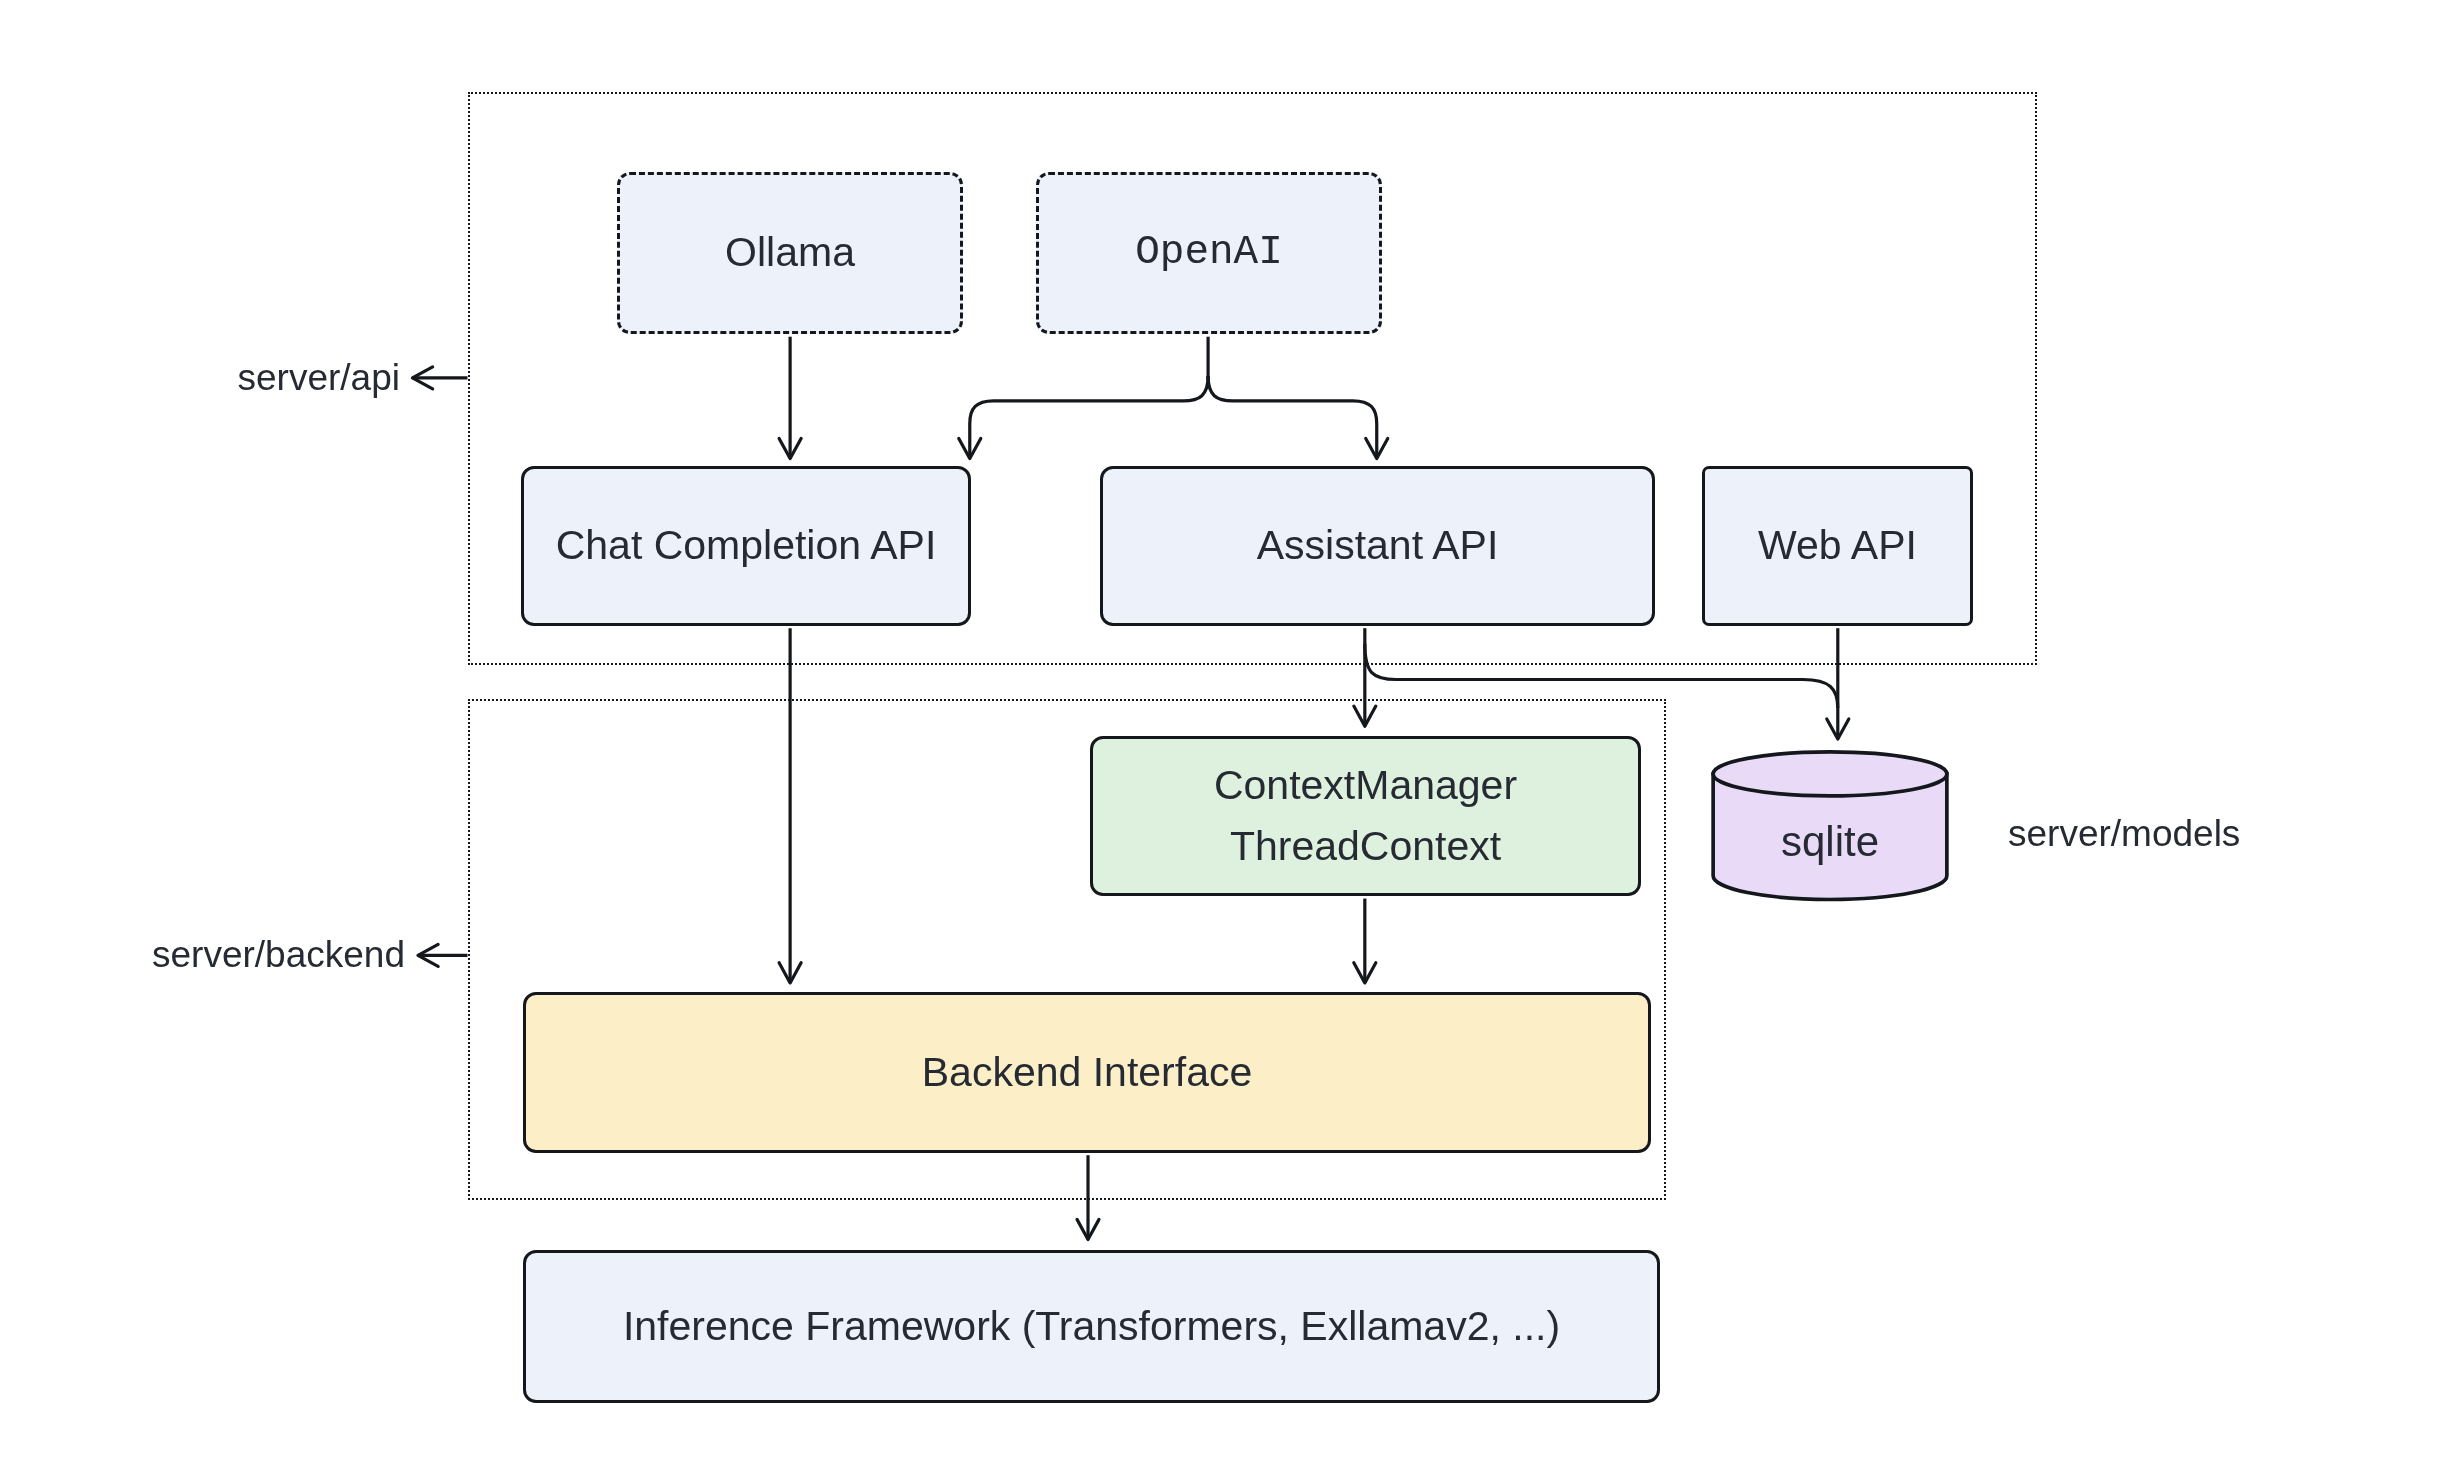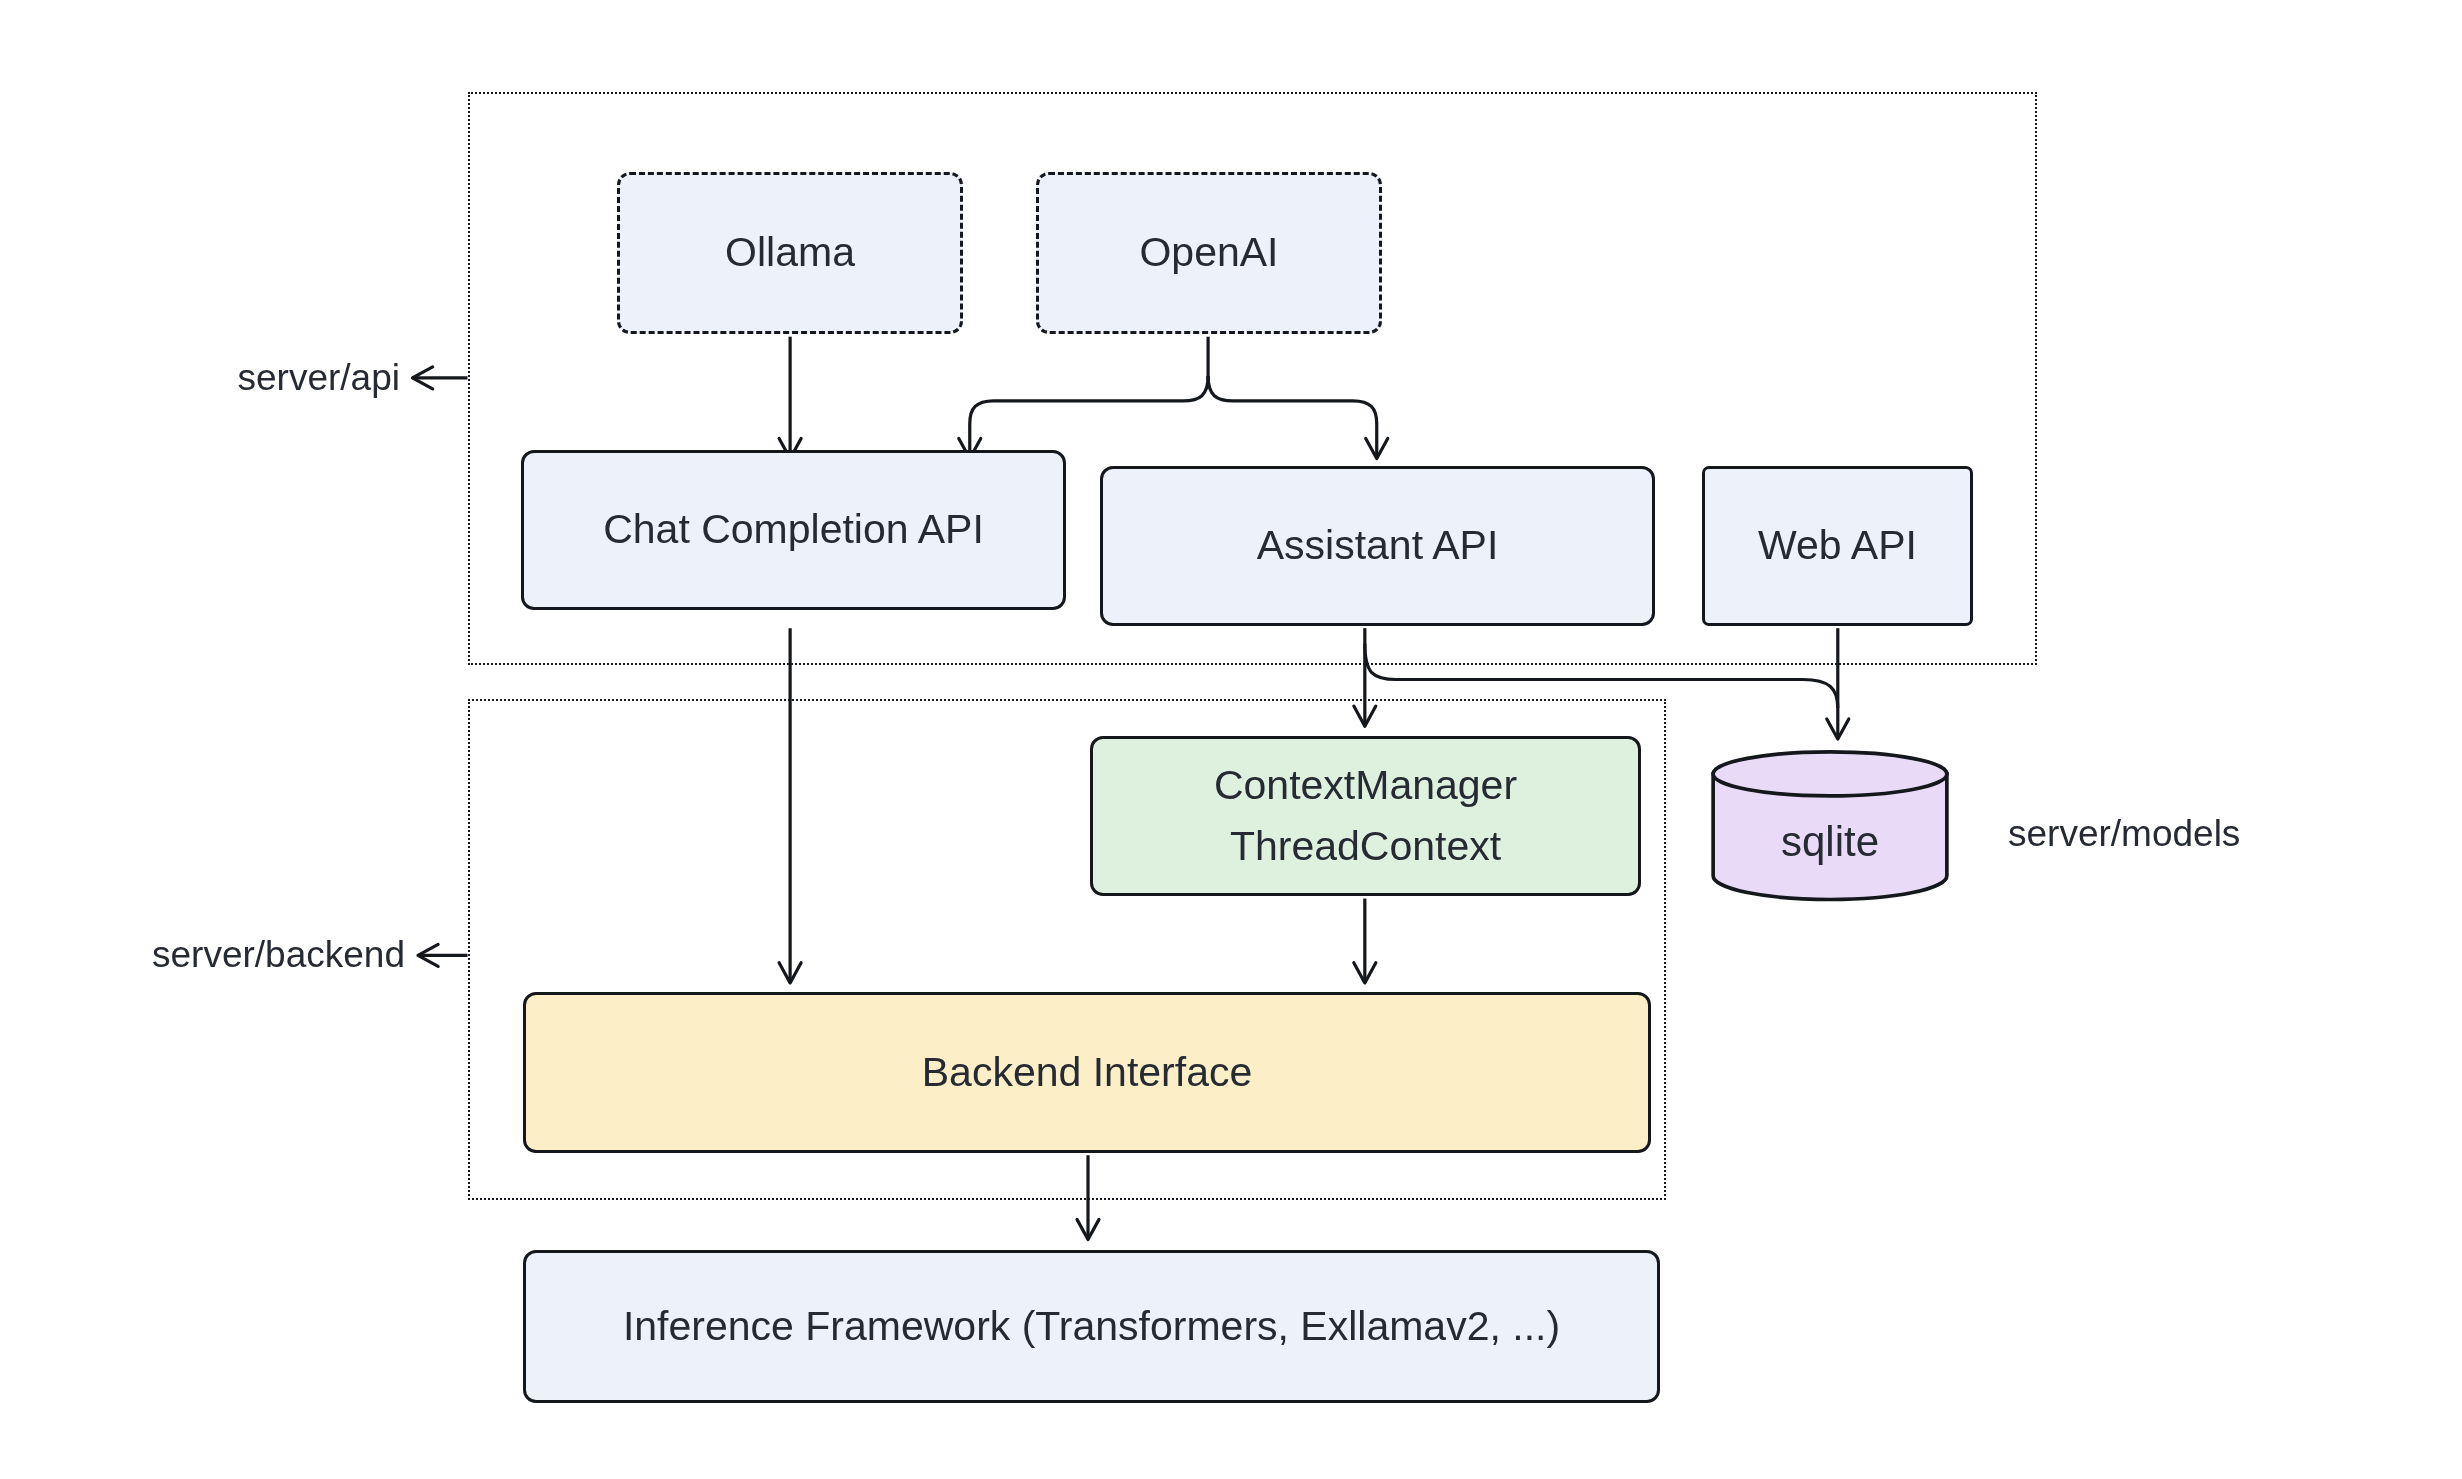--- a/index.html
+++ b/index.html
@@ -87,25 +87,25 @@
     <g stroke="#14171c" stroke-width="4">
       <path fill="#e9dbf7" d="M1869,844 L1869,955 A127.5,26 0 0 0 2124,955 L2124,844 Z"></path>
       <ellipse fill="#e9dbf7" cx="1996.5" cy="844" rx="127.5" ry="24"></ellipse>
     </g>
   </svg>
 
   <div class="node dashed fill-blue" style="left:617px;top:172px;width:346px;height:162px;">
     <span>Ollama</span>
   </div>
 
-  <div class="node dashed fill-blue" style="left:1036px;top:172px;width:346px;height:162px;">
+  <div class="node dashed fill-blue" style="left:1036px;top:172px;width:346px;height:162px;font-family:Liberation Mono, monospace;">
     <span>OpenAI</span>
   </div>
 
-  <div class="node fill-blue" style="left:521px;top:450px;width:545px;height:160px;">
+  <div class="node fill-blue" style="left:521px;top:466px;width:450px;height:160px;">
     <span>Chat Completion API</span>
   </div>
 
   <div class="node fill-blue" style="left:1100px;top:466px;width:555px;height:160px;">
     <span>Assistant API</span>
   </div>
 
   <div class="node fill-blue" style="left:1702px;top:466px;width:271px;height:160px;border-radius:7px;">
     <span>Web API</span>
   </div>

